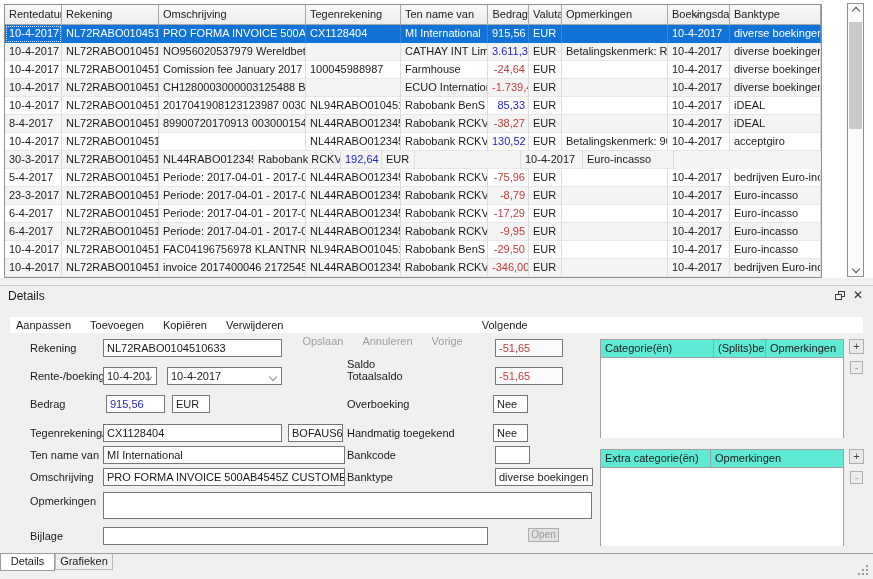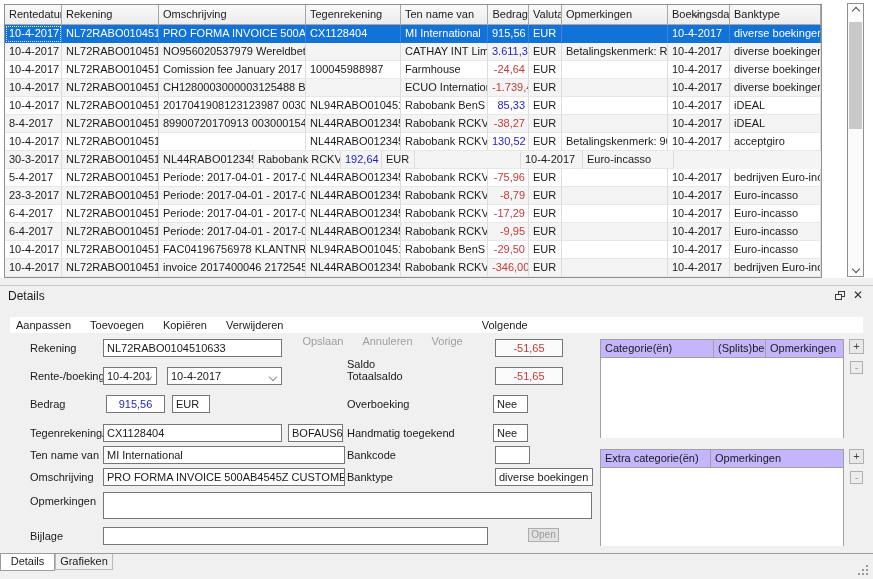--- a/index.html
+++ b/index.html
@@ -45,29 +45,29 @@
   .fi-front{position:absolute;left:0;top:3px;width:7px;height:6px;border:1px solid #3c3c3c;background:#f0f0f0;box-sizing:border-box;}
   .close-icon{position:absolute;left:853px;top:10px;font-size:12px;color:#2e2e2e;line-height:14px;}
 
   .toolbar{position:absolute;left:10px;top:39px;width:853px;height:16px;background:#ffffff;display:flex;align-items:center;}
   .tb-item{margin-left:6px;margin-right:13px;white-space:nowrap;cursor:default;}
   .tb-item.disabled{color:#9e9e9e;margin-top:32px;}
 
   .flabel{position:absolute;white-space:nowrap;}
   .fbox{position:absolute;box-sizing:border-box;height:18px;border:1px solid #767676;background:#fff;line-height:16px;padding:0 3px;white-space:nowrap;overflow:hidden;}
   .fbox.ro{background:#fbfbfb;}
-  .fbox.num{text-align:center;}
+  .fbox.num{text-align:left;}
   .fbox.blue{color:#2424c2;}
   .fbox.red{color:#c23b3b;}
   .combo .chev{position:absolute;right:5px;top:6px;}
   .tarea{height:27px;}
   .open-btn{position:absolute;box-sizing:border-box;border:1px solid #adadad;background:#e2e2e2;color:#9b9b9b;text-align:center;font-size:10px;line-height:12px;}
 
   .cat-table{position:absolute;box-sizing:border-box;width:244px;border:1px solid #a0a0a0;background:#fff;}
-  .cat-head{display:flex;background:#c4b5fd;border-bottom:1px solid #a0a0a0;}
+  .cat-head{display:flex;background:#5eead4;border-bottom:1px solid #a0a0a0;}
   .cat-hcell{box-sizing:border-box;border-right:1px solid #a0a0a0;padding:0 0 0 4px;line-height:16px;height:17px;white-space:nowrap;overflow:hidden;}
   .cat-hcell:last-child{border-right:none;}
   .cat-body{background:#fff;}
   .pm-btn{position:absolute;box-sizing:border-box;border:1px solid #b0b0b0;background:#e8e8e8;text-align:center;color:#444;}
   .pm-btn.plus{width:15px;height:15px;line-height:13px;}
   .pm-btn.minus{width:13px;height:13px;line-height:11px;color:#9a9a9a;background:#ececec;}
 
   .panel-bottom-line{position:absolute;left:0;top:275px;width:100%;border-top:1px solid #9d9d9d;}
   .tab{position:absolute;box-sizing:border-box;text-align:center;}
   .tab.active{left:0;top:276px;width:55px;height:17px;background:#fff;border:1px solid #9d9d9d;border-top:none;line-height:15px;}

